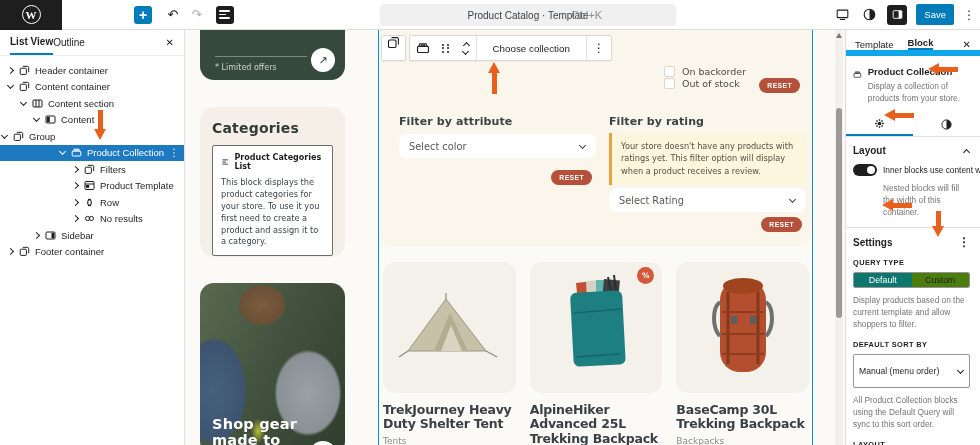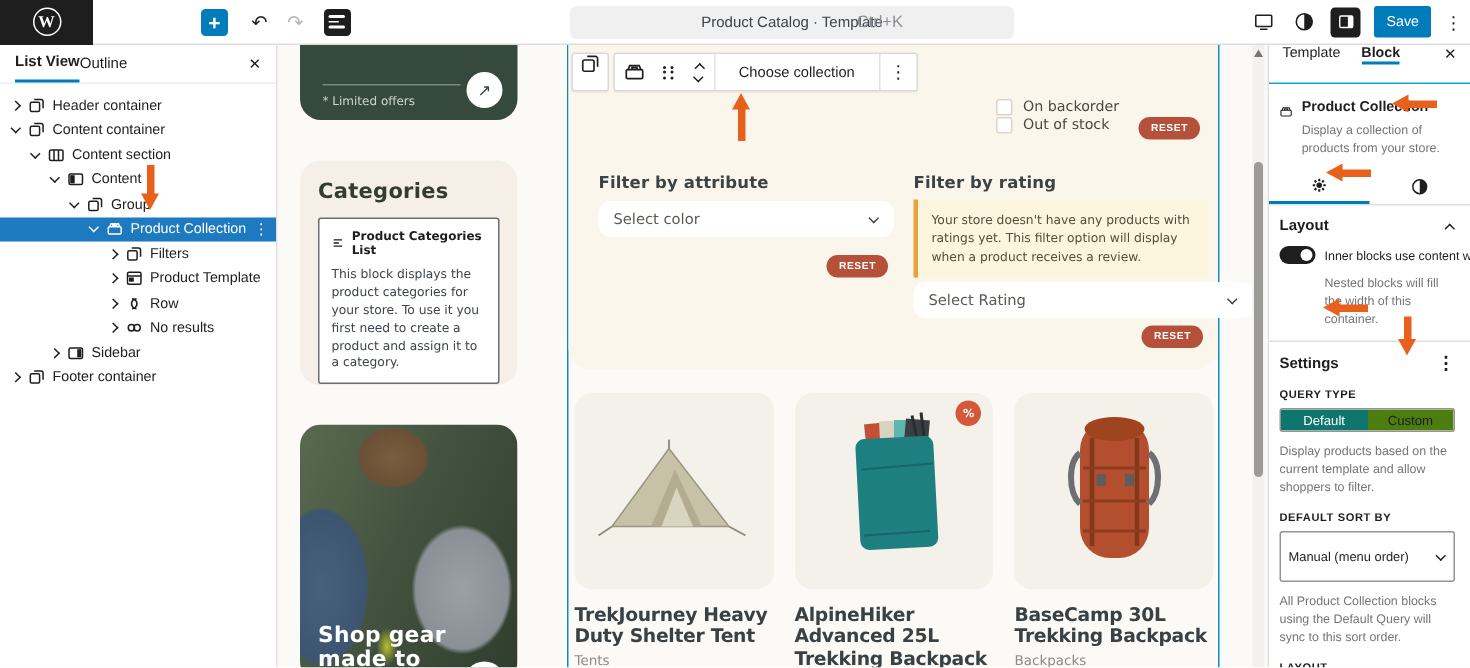--- a/index.html
+++ b/index.html
@@ -27,21 +27,21 @@
   #leftbar{position:absolute;top:30px;left:0;width:185px;bottom:0;background:#fff;border-right:1px solid #e0e0e0;z-index:20}
   .lp-tabs{height:26px;display:flex;align-items:stretch;border-bottom:1px solid #eee;padding:0 10px;gap:0;font-size:10px;color:#1e1e1e}
   .lp-tab{display:flex;align-items:center;cursor:pointer}
   .lp-tab.active{border-bottom:2px solid #007cba;font-weight:bold}
   .lp-close{margin-left:auto;display:flex;align-items:center;font-size:10px;color:#1e1e1e;cursor:pointer}
   .tree{padding-top:6px}
   .trow{display:flex;align-items:center;gap:5px;height:16.5px;font-size:9.5px;color:#1e1e1e;cursor:pointer;white-space:nowrap}
   .trow.selected{background:#1d79c0;color:#fff}
   .trow .ticon{flex:0 0 11px}
   .trow .tkebab{margin-left:auto;padding-right:7px;font-size:10px}
-  .l0{padding-left:6px}.l1{padding-left:19px}.l2{padding-left:32px}.l3{padding-left:45px}.l4{padding-left:58px}.l5{padding-left:71px}
+  .l0{padding-left:6px}.l1{padding-left:19px}.l2{padding-left:32px}.l3{}.l4{padding-left:58px}.l5{padding-left:71px}
   .cv{display:inline-block;width:8px;height:8px;position:relative;flex:0 0 8px}
   .cv::before{content:"";position:absolute;left:2px;top:1.5px;width:4px;height:4px;border-right:1.2px solid currentColor;border-bottom:1.2px solid currentColor;transform:rotate(-45deg)}
   .cv.down::before{transform:rotate(45deg);top:0.5px;left:1.5px}
   .cv.up::before{transform:rotate(-135deg);top:3px}
   
   #canvas{position:absolute;top:30px;left:185px;width:660px;bottom:0;background:#fcfaf6;overflow:hidden;font-family:"DejaVu Sans",sans-serif}
   .promo{position:absolute;left:15px;top:0;width:145px;height:50px;background:#35493c;border-radius:0 0 14px 14px;color:#cdd6cb}
   .promo .line{position:absolute;left:15px;top:26px;width:92px;border-top:1px solid rgba(255,255,255,.35)}
   .promo .note{position:absolute;left:15px;top:33px;font-size:8px}
   .promo .circ{position:absolute;right:10px;top:18px;width:24px;height:24px;background:#fff;border-radius:50%;color:#35493c;display:flex;align-items:center;justify-content:center;font-size:11px;cursor:pointer}
@@ -82,21 +82,21 @@
   .bt-label{font-size:9.8px;color:#1e1e1e;padding:0 10px}
   .movers{display:flex;flex-direction:column;gap:0px;color:#1e1e1e}
   .dots6{display:grid;grid-template-columns:repeat(2,3px);gap:1.5px}
   .dots6 i{width:2px;height:2px;background:#1e1e1e;border-radius:50%}
   
   .cscroll{position:absolute;right:2px;top:0;bottom:0;width:8px;background:#f3f1ed}
   .cscroll .thumb{position:absolute;left:1px;width:6px;top:78px;height:210px;background:#9b9b98;border-radius:3px}
   .cscroll .uparr{position:absolute;left:1px;top:3px;width:0;height:0;border-left:3px solid transparent;border-right:3px solid transparent;border-bottom:5px solid #777}
   
   #rightbar{position:absolute;top:30px;right:0;width:135px;bottom:0;background:#fff;border-left:1px solid #e0e0e0;z-index:20;overflow:hidden}
-  .rp-tabs{height:26px;display:flex;align-items:flex-start;gap:14px;padding:0 9px;border-bottom:1px solid #0ea5e9;font-size:9.5px;color:#1e1e1e}
+  .rp-tabs{height:26px;display:flex;align-items:flex-end;gap:14px;padding:0 9px;border-bottom:6px solid #0ea5e9;font-size:9.5px;color:#1e1e1e}
   .rp-tab{display:flex;align-items:center;cursor:pointer}
   .rp-tab.active{border-bottom:2px solid #007cba;font-weight:bold}
   .rp-close{margin-left:auto;display:flex;align-items:center;font-size:10px;cursor:pointer}
   .blockcard{padding:10px 10px 8px 7px;display:flex;gap:6px}
   .blockcard .bc-txt .bc-title{font-size:9.5px;font-weight:bold;color:#1e1e1e}
   .blockcard .bc-txt .bc-desc{margin-top:4px;font-size:8.3px;line-height:1.4;color:#757575}
   .icontabs{height:25px;display:flex;border-bottom:1px solid #e0e0e0}
   .icontab{flex:1;display:flex;align-items:center;justify-content:center;cursor:pointer}
   .icontab.active{border-bottom:2px solid #007cba}
   .rp-sec{padding:8px 10px 9px 7px}
@@ -317,21 +317,21 @@
 
       <div class="fhead" style="left:20px;top:85px">Filter by attribute</div>
       <div class="csel" style="left:20px;top:104px;width:197px">
         <span>Select color</span>
         <span class="cv down"></span>
       </div>
       <div class="reset" style="top:140px;right:220px">RESET</div>
 
       <div class="fhead" style="left:230px;top:85px">Filter by rating</div>
       <div class="notice">Your store doesn't have any products with ratings yet. This filter option will display when a product receives a review.</div>
-      <div class="csel" style="left:230px;top:158px;width:226px">
+      <div class="csel" style="left:230px;top:158px;width:197px">
         <span>Select Rating</span>
         <span class="cv down"></span>
       </div>
       <div class="reset" style="top:187px;right:10px">RESET</div>
     </div>
 
     <div class="pgrid">
       <div class="pcard">
         <div class="imgbox">
           <svg width="110" height="86" viewBox="0 0 110 86">

